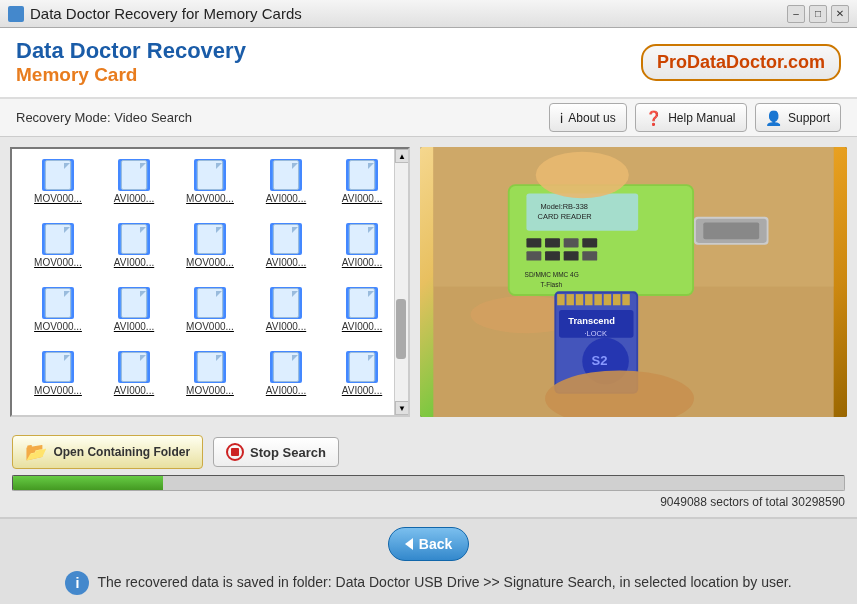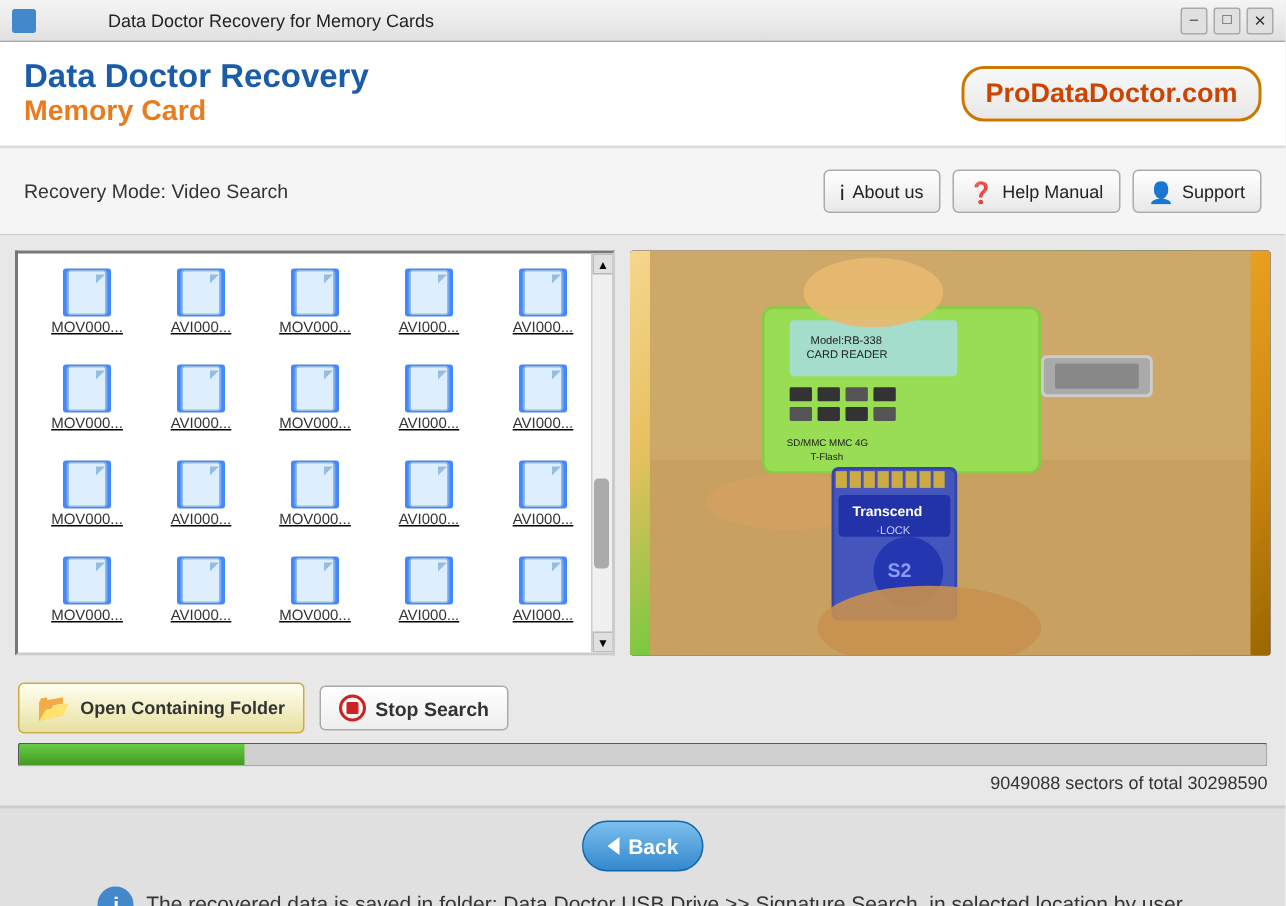--- a/index.html
+++ b/index.html
@@ -9,21 +9,21 @@
     #titlebar {
       background: linear-gradient(to bottom, #f5f5f5, #e0e0e0);
       height: 28px;
       display: flex;
       align-items: center;
       padding: 0 8px;
       border-bottom: 1px solid #aaa;
       user-select: none;
     }
     #titlebar .app-icon { width: 16px; height: 16px; margin-right: 6px; background: #4488cc; border-radius: 2px; display: inline-block; }
-    #titlebar .title-text { font-size: 12px; color: #222; flex: 1; margin-left: 42px; }
+    #titlebar .title-text { font-size: 15px; color: #222; flex: 1; }
     #titlebar .win-controls { display: flex; gap: 4px; }
     #titlebar .win-btn {
       width: 18px; height: 18px; border: 1px solid #aaa; background: #e0e0e0;
       display: flex; align-items: center; justify-content: center; font-size: 10px;
       cursor: pointer; border-radius: 2px; color: #333;
     }
 
     
     #header {
       background: #fff;
@@ -43,21 +43,21 @@
       padding: 6px 14px;
       font-size: 18px;
       font-weight: bold;
       color: #cc4400;
     }
 
     
     #toolbar {
       background: #f5f5f5;
       border-bottom: 1px solid #ccc;
-      padding: 14px 16px;
+      padding: 4px 16px;
       display: flex;
       align-items: center;
       justify-content: space-between;
     }
     #toolbar .recovery-mode { font-size: 13px; color: #333; }
     #toolbar .nav-buttons { display: flex; gap: 8px; }
     .nav-btn {
       display: flex; align-items: center; gap: 5px;
       background: linear-gradient(to bottom, #ffffff, #e8e8e8);
       border: 1px solid #aaa;

